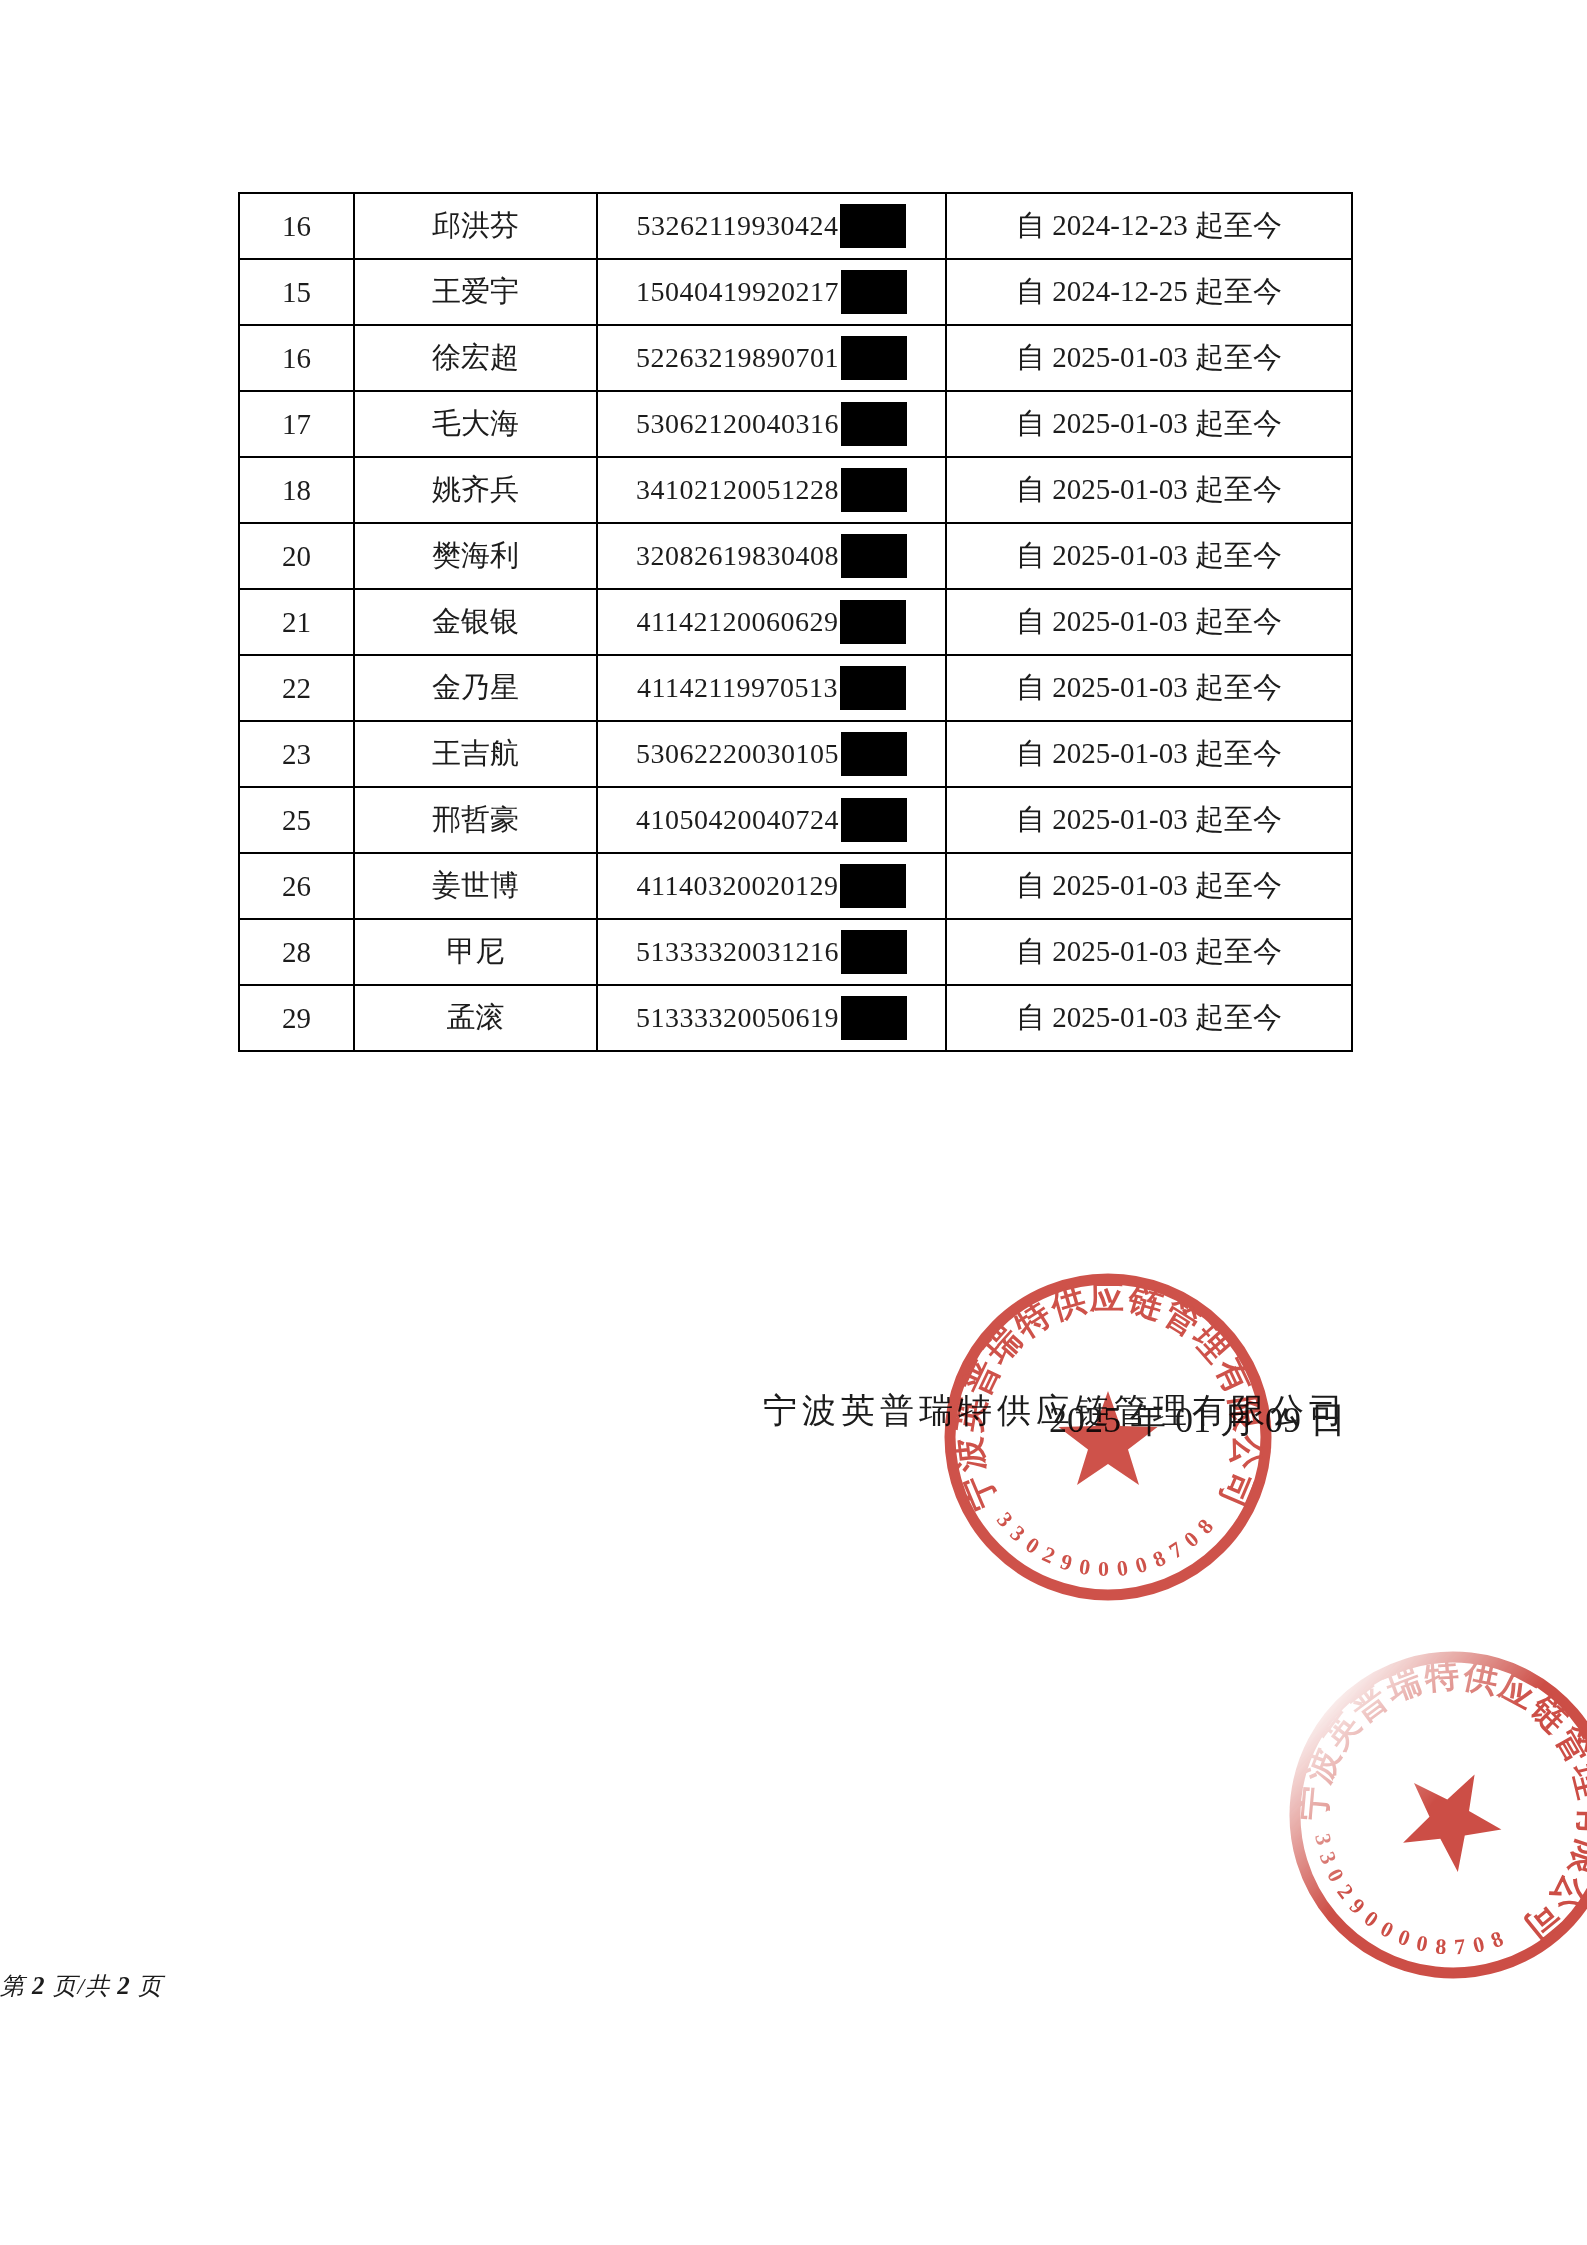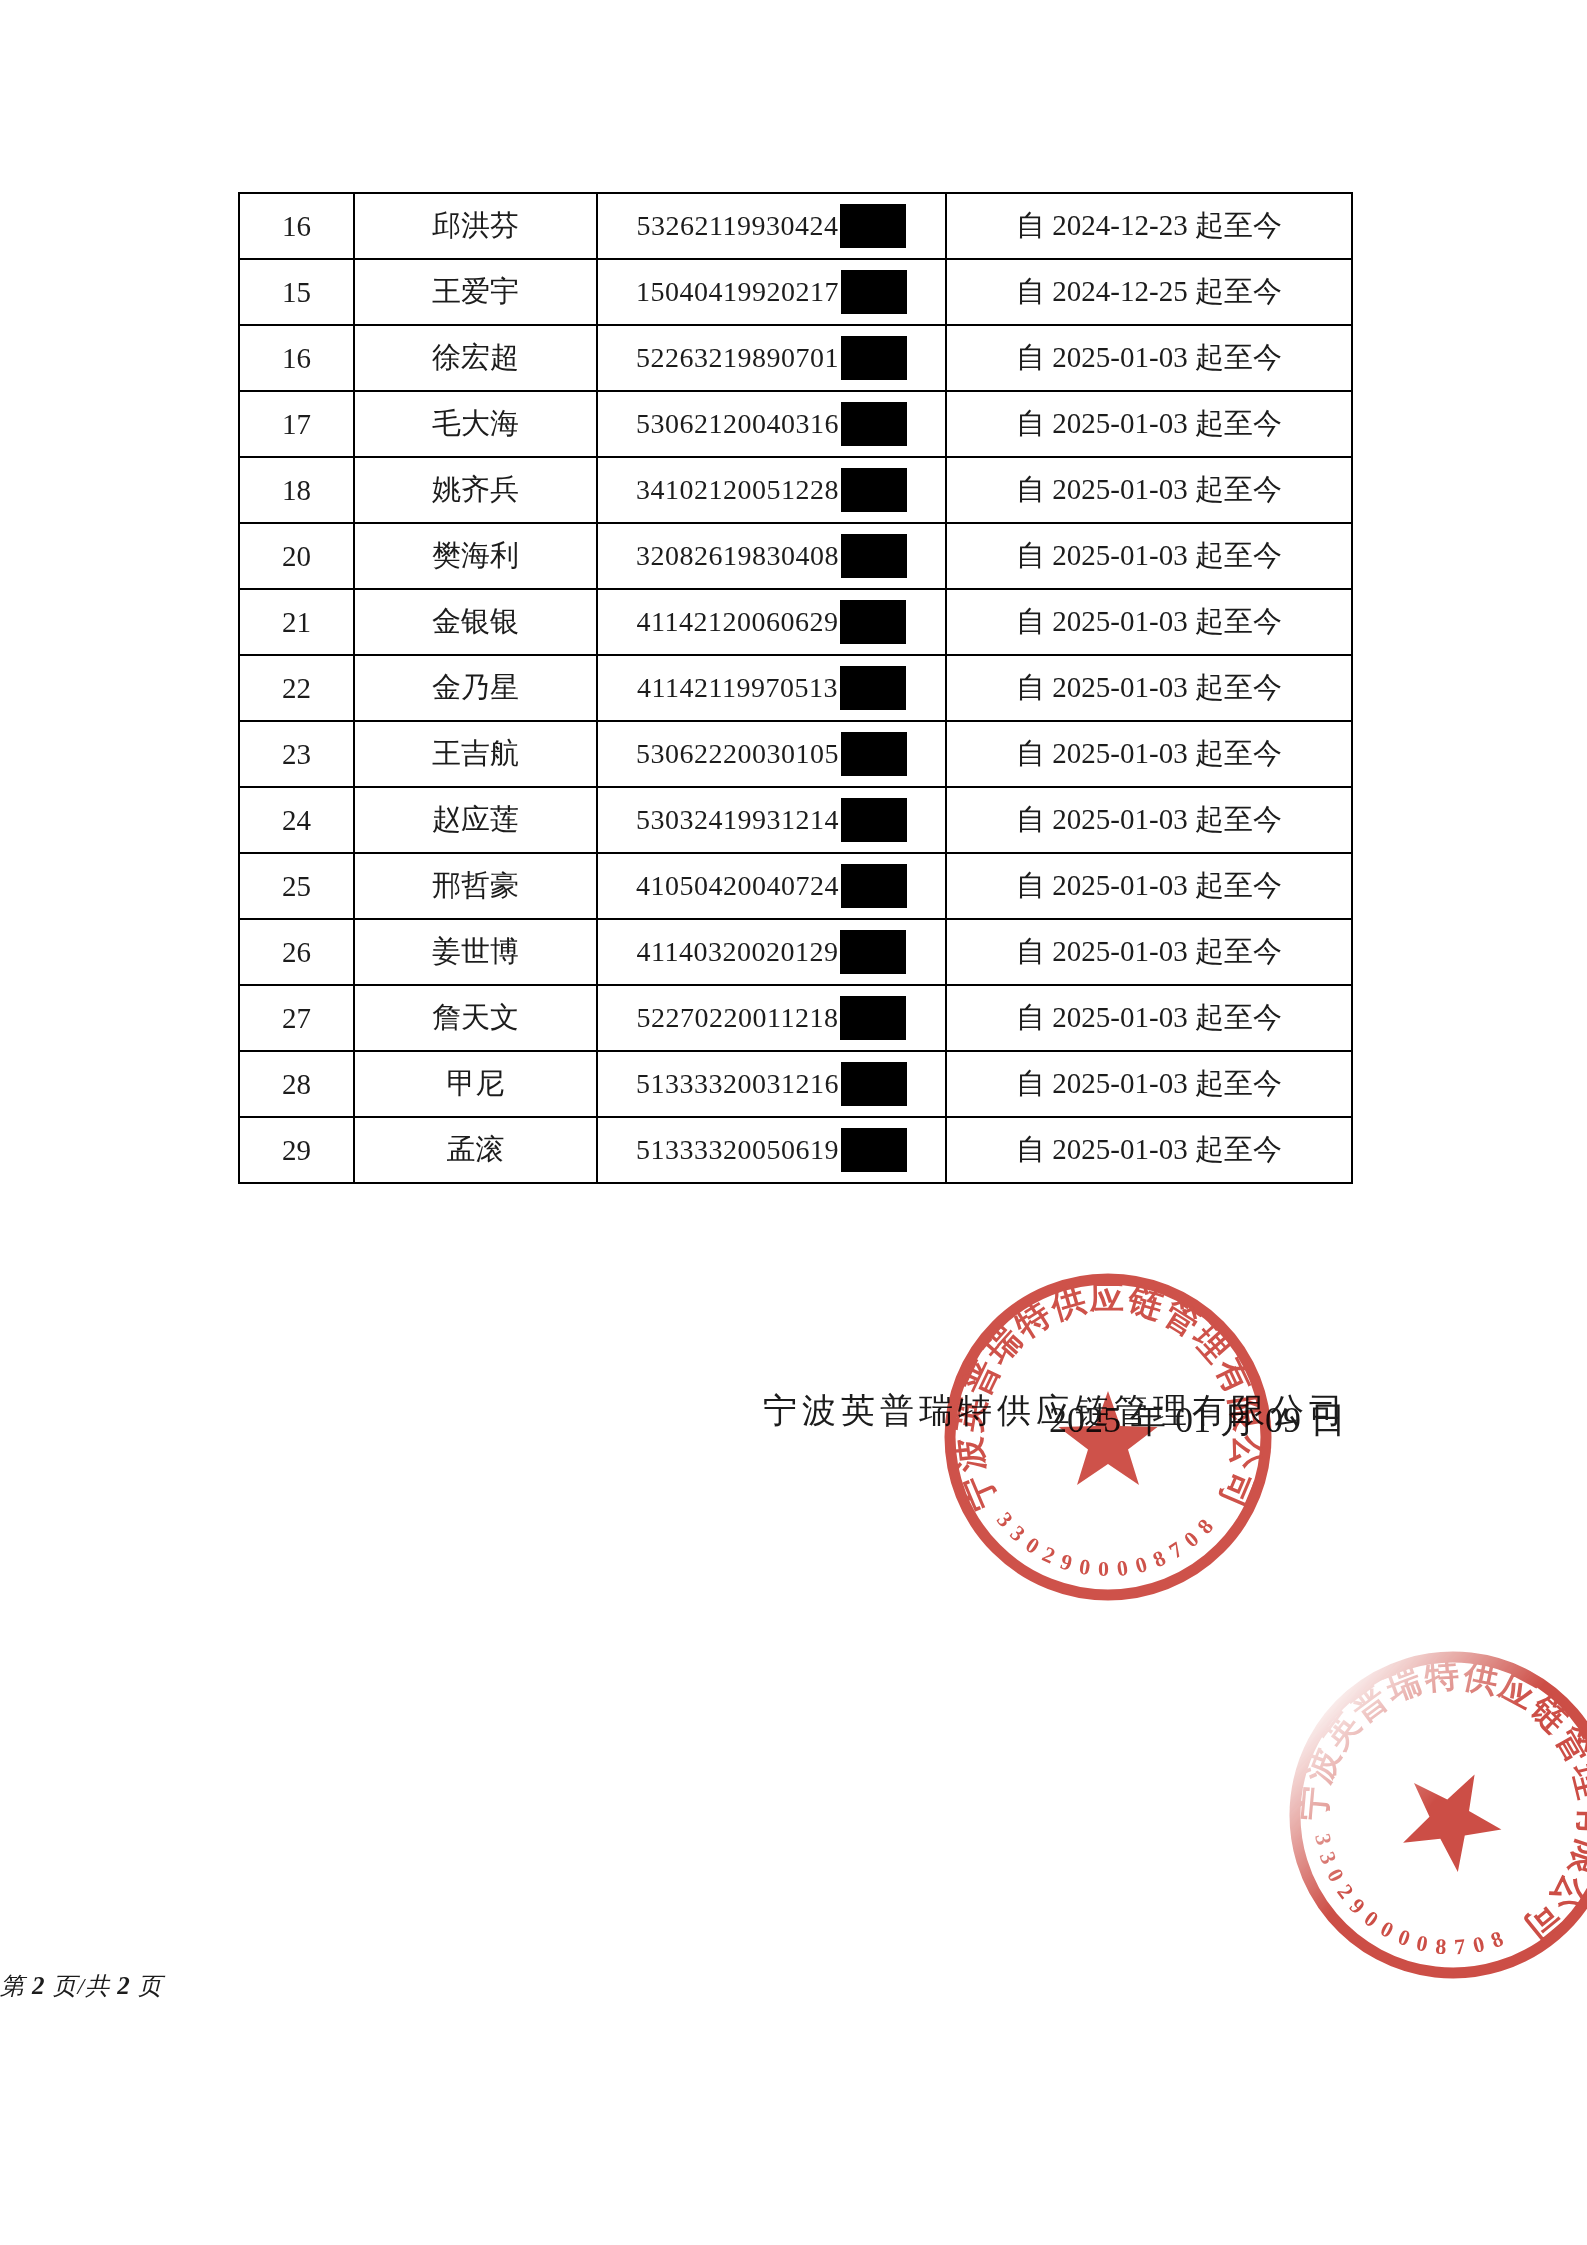--- a/index.html
+++ b/index.html
@@ -131,41 +131,29 @@
           <td class="c-id"><span class="idnum">41142119970513</span><span class="redact"></span></td>
           <td class="c-period">自 2025-01-03 起至今</td>
         </tr>
         <tr>
           <td class="c-no">23</td>
           <td class="c-name">王吉航</td>
           <td class="c-id"><span class="idnum">53062220030105</span><span class="redact"></span></td>
           <td class="c-period">自 2025-01-03 起至今</td>
         </tr>
         <tr>
-          <td class="c-no">24</td>
-          <td class="c-name">赵应莲</td>
-          <td class="c-id"><span class="idnum">53032419931214</span><span class="redact"></span></td>
-          <td class="c-period">自 2025-01-03 起至今</td>
-        </tr>
-        <tr>
           <td class="c-no">25</td>
           <td class="c-name">邢哲豪</td>
           <td class="c-id"><span class="idnum">41050420040724</span><span class="redact"></span></td>
           <td class="c-period">自 2025-01-03 起至今</td>
         </tr>
         <tr>
           <td class="c-no">26</td>
           <td class="c-name">姜世博</td>
           <td class="c-id"><span class="idnum">41140320020129</span><span class="redact"></span></td>
-          <td class="c-period">自 2025-01-03 起至今</td>
-        </tr>
-        <tr>
-          <td class="c-no">27</td>
-          <td class="c-name">詹天文</td>
-          <td class="c-id"><span class="idnum">52270220011218</span><span class="redact"></span></td>
           <td class="c-period">自 2025-01-03 起至今</td>
         </tr>
         <tr>
           <td class="c-no">28</td>
           <td class="c-name">甲尼</td>
           <td class="c-id"><span class="idnum">51333320031216</span><span class="redact"></span></td>
           <td class="c-period">自 2025-01-03 起至今</td>
         </tr>
         <tr>
           <td class="c-no">29</td>

